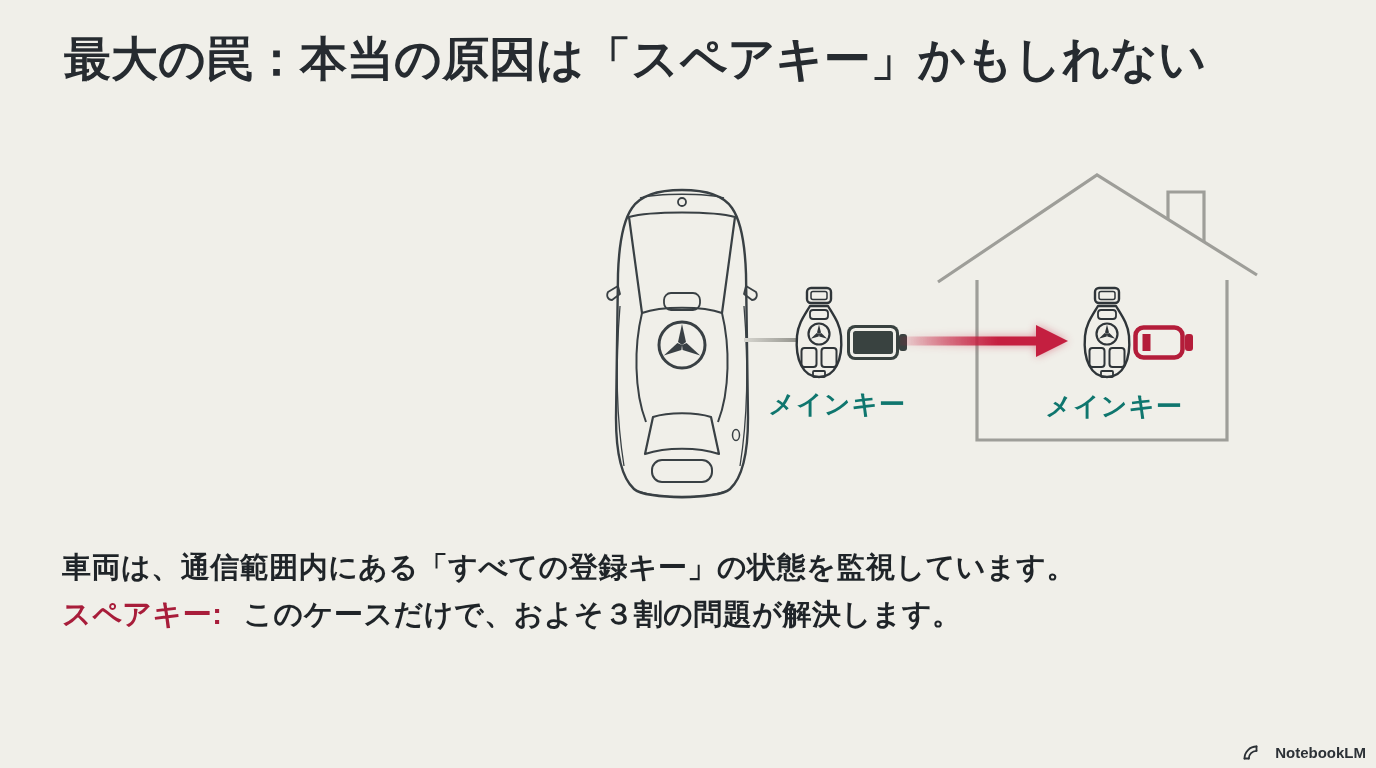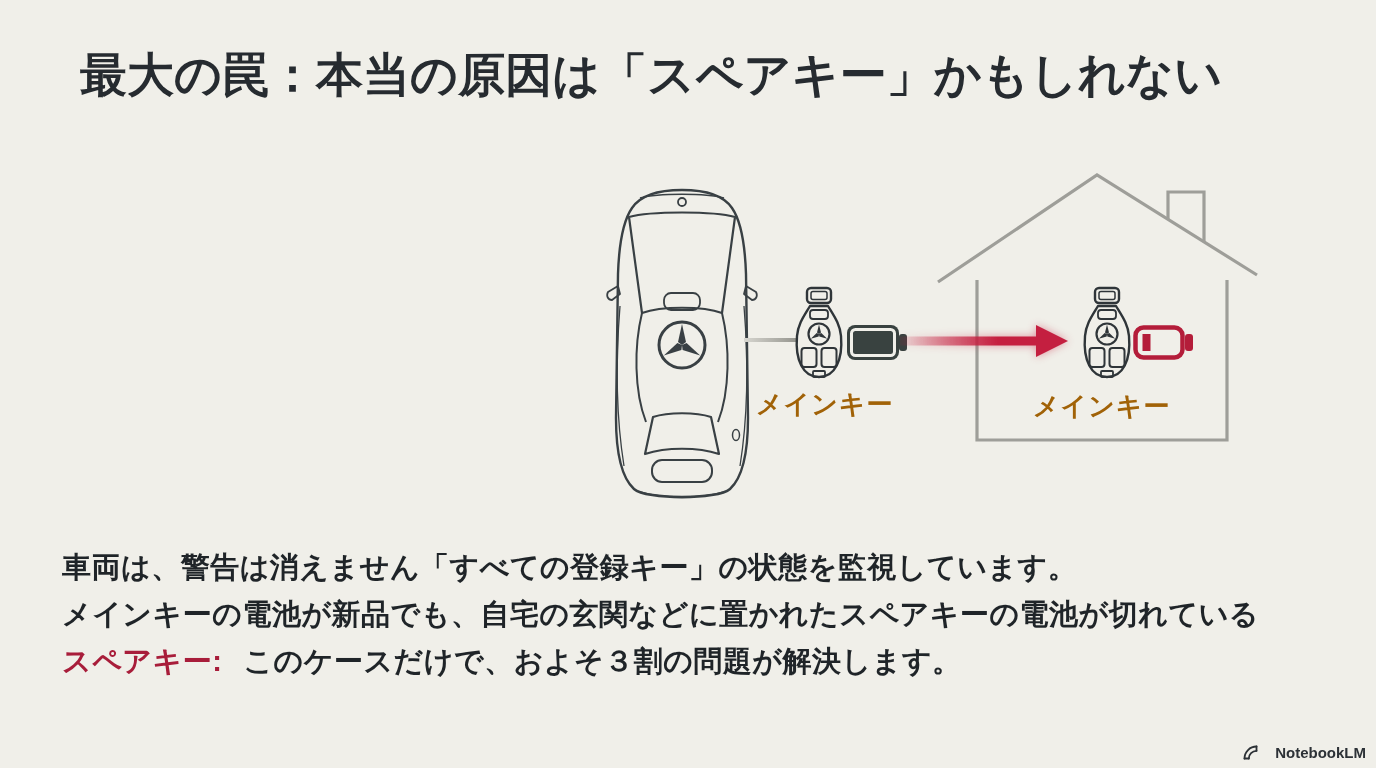--- a/index.html
+++ b/index.html
@@ -7,28 +7,28 @@
   body {
     width:1376px; height:768px;
     font-family:"Liberation Sans","DejaVu Sans",sans-serif;
     background:#f0efe9;
   }
   .canvas {
     position:relative; width:1376px; height:768px;
     background:#f0efe9; overflow:hidden;
   }
   .slide-title {
-    position:absolute; left:64px; top:28px; margin:16px;
+    position:absolute; left:64px; top:28px; margin:0;
     font-size:47px; font-weight:800; color:#262b30; letter-spacing:0px;
     white-space:nowrap;
   }
   .abs { position:absolute; }
   .key-label {
-    position:absolute; width:150px; text-align:left;
-    font-size:26px; font-weight:700; color:#a16207; letter-spacing:1px;
+    position:absolute; width:150px; text-align:right;
+    font-size:26px; font-weight:700; color:#0f766e; letter-spacing:1px;
     white-space:nowrap;
   }
   .label-main { left:756px; top:387px; }
   .label-spare { left:1033px; top:389px; }
   .connector-line {
     position:absolute; left:744px; top:338px; width:52px; height:4px;
     background:linear-gradient(to right,#d7d6d0,#96968f);
   }
   .arrow-wrap { position:absolute; left:898px; top:322px; width:175px; height:38px; }
   .arrow-wrap svg { filter:drop-shadow(0 0 4px rgba(200,30,64,0.45)); }
@@ -161,22 +161,21 @@
       <rect x="2.5" y="2.5" width="47" height="30" rx="8" fill="none" stroke="#b41d3a" stroke-width="4.5"></rect>
       <rect x="9.5" y="9" width="8" height="17" fill="#b41d3a"></rect>
       <rect x="52" y="9" width="8" height="17" rx="3" fill="#b41d3a"></rect>
     </svg>
   </div>
 
   <div class="key-label label-main">メインキー</div>
   <div class="key-label label-spare">メインキー</div>
 
   <div class="body-text">
-    <div class="body-line">車両は、警告は消えません「すべての登録キー」の状態を監視しています。</div>
-    <div class="body-line">メインキーの電池が新品でも、自宅の玄関などに置かれたスペアキーの電池が切れている</div>
+    <div class="body-line">車両は、通信範囲内にある「すべての登録キー」の状態を監視しています。</div>
     <div class="body-line">
       <span class="pro-label">スペアキー:</span><span class="pro-text">このケースだけで、およそ３割の問題が解決します。</span>
     </div>
   </div>
 
   <div class="watermark">
     <svg width="17" height="17" viewBox="0 0 17 17" fill="none">
       <g stroke="#2c3136" stroke-width="1.8" stroke-linecap="round" fill="none">
         <path d="M2.5,14.5 A12,12 0 0 1 14.5,2.5"></path>
         <path d="M6.8,14.5 A7.7,7.7 0 0 1 14.5,6.8"></path>

